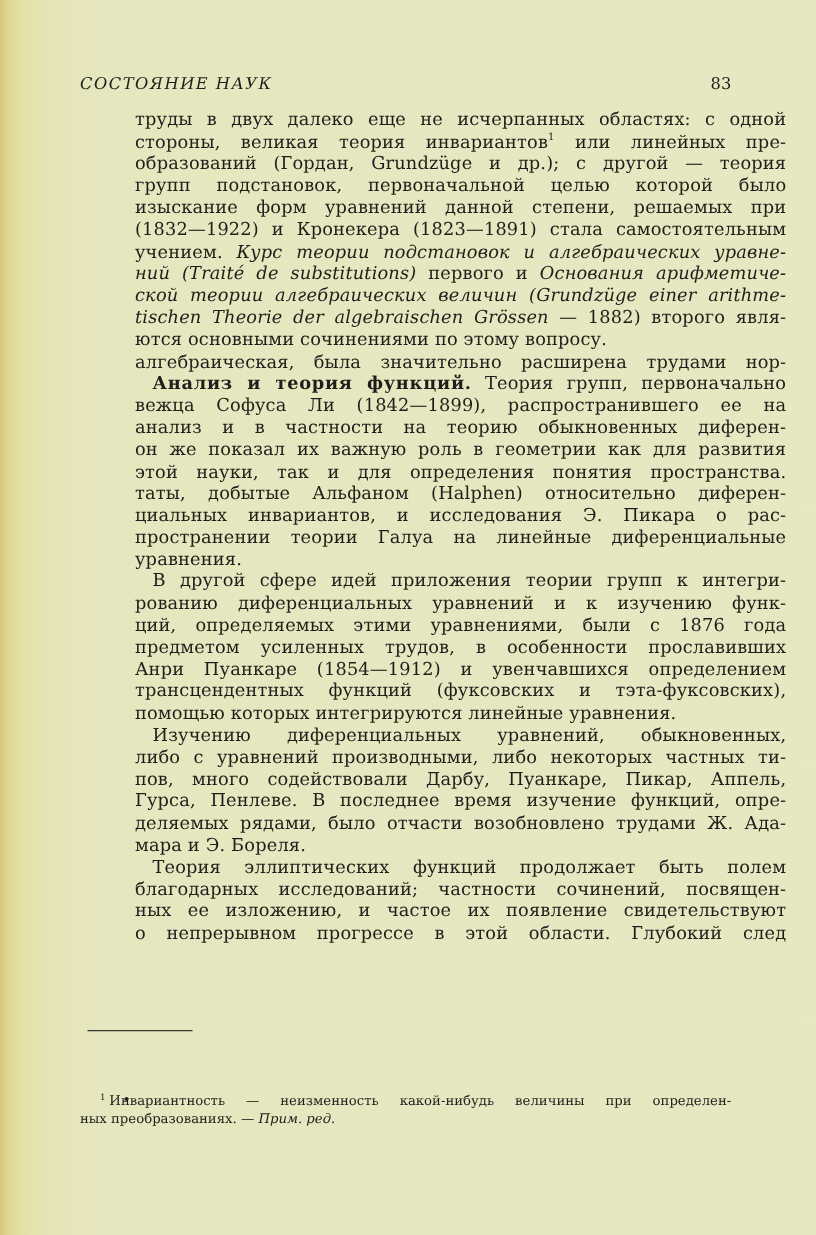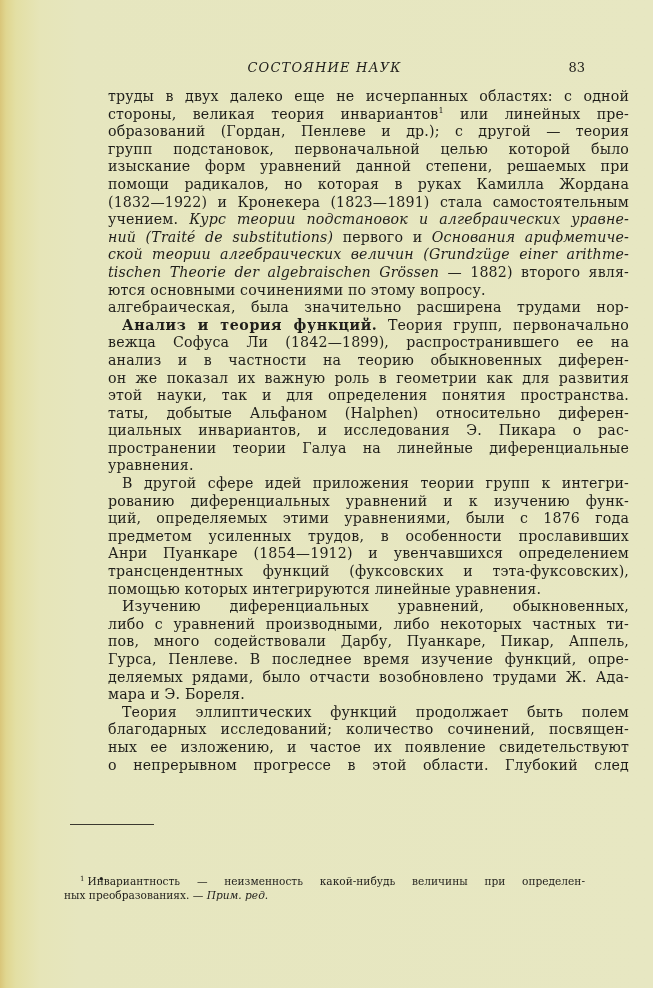--- a/index.html
+++ b/index.html
@@ -23,21 +23,21 @@
     .running-head {
       position: absolute;
       top: 58px;
       left: 64px;
       width: 521px;
       height: 20px;
     }
     .running-title {
       position: absolute;
       left: 0; right: 0;
-      text-align: center;
+      text-align: left;
       font-style: italic;
       font-size: 13px;
       letter-spacing: 1.2px;
       top: 2px;
     }
     .page-number {
       position: absolute;
       right: 0;
       top: 2px;
       font-size: 13px;
@@ -112,24 +112,23 @@
 <div class="page">
 
   <div class="running-head">
     <span class="running-title">СОСТОЯНИЕ НАУК</span>
     <span class="page-number">83</span>
   </div>
 
   <div class="body-text">
     <span class="line">труды в двух далеко еще не исчерпанных областях: с одной</span>
     <span class="line"><span>стороны, великая теория инвариантов</span><sup class="fn-ref">1</sup> <span>или линейных пре-</span></span>
-    <span class="line">образований (Гордан, Пенлеве и др.); с другой — теория</span>
+    <span class="line">образований (Гордан, Grundzüge и др.); с другой — теория</span>
     <span class="line">групп подстановок, первоначальной целью которой было</span>
     <span class="line">изыскание форм уравнений данной степени, решаемых при</span>
-    <span class="line">помощи радикалов, но которая в руках Камилла Жордана</span>
     <span class="line">(1832—1922) и Кронекера (1823—1891) стала самостоятельным</span>
     <span class="line"><span>учением.</span> <span class="it">Курс теории подстановок и алгебраических уравне-</span></span>
     <span class="line"><span class="it">ний (Traité de substitutions)</span> <span>первого и</span> <span class="it">Основания арифметиче-</span></span>
     <span class="line it">ской теории алгебраических величин (Grundzüge einer arithme-</span>
     <span class="line"><span class="it">tischen Theorie der algebraischen Grössen</span> <span>— 1882) второго явля-</span></span>
     <span class="line last">ются основными сочинениями по этому вопросу.</span>
     <span class="line">алгебраическая, была значительно расширена трудами нор-</span>
     <span class="line indent"><span class="bold">Анализ и теория функций.</span> <span>Теория групп, первоначально</span></span>
     <span class="line">вежца Софуса Ли (1842—1899), распространившего ее на</span>
     <span class="line">анализ и в частности на теорию обыкновенных диферен-</span>
@@ -146,21 +145,21 @@
     <span class="line">Анри Пуанкаре (1854—1912) и увенчавшихся определением</span>
     <span class="line">трансцендентных функций (фуксовских и тэта-фуксовских),</span>
     <span class="line last">помощью которых интегрируются линейные уравнения.</span>
     <span class="line indent">Изучению диференциальных уравнений, обыкновенных,</span>
     <span class="line">либо с уравнений производными, либо некоторых частных ти-</span>
     <span class="line">пов, много содействовали Дарбу, Пуанкаре, Пикар, Аппель,</span>
     <span class="line">Гурса, Пенлеве. В последнее время изучение функций, опре-</span>
     <span class="line">деляемых рядами, было отчасти возобновлено трудами Ж. Ада-</span>
     <span class="line last">мара и Э. Бореля.</span>
     <span class="line indent">Теория эллиптических функций продолжает быть полем</span>
-    <span class="line">благодарных исследований; количество сочинений, посвящен-</span>
+    <span class="line">благодарных исследований; частности сочинений, посвящен-</span>
     <span class="line">ных ее изложению, и частое их появление свидетельствуют</span>
     <span class="line">о непрерывном прогрессе в этой области. Глубокий след</span>
   </div>
 
   <div class="footnote-rule"></div>
 
   <div class="footnote">
     <span class="line indent"><sup>1</sup><span>Инвариантность — неизменность какой-нибудь величины при определен-</span></span>
     <span class="line last"><span>ных преобразованиях. —</span> <span class="it">Прим. ред.</span></span>
   </div>

